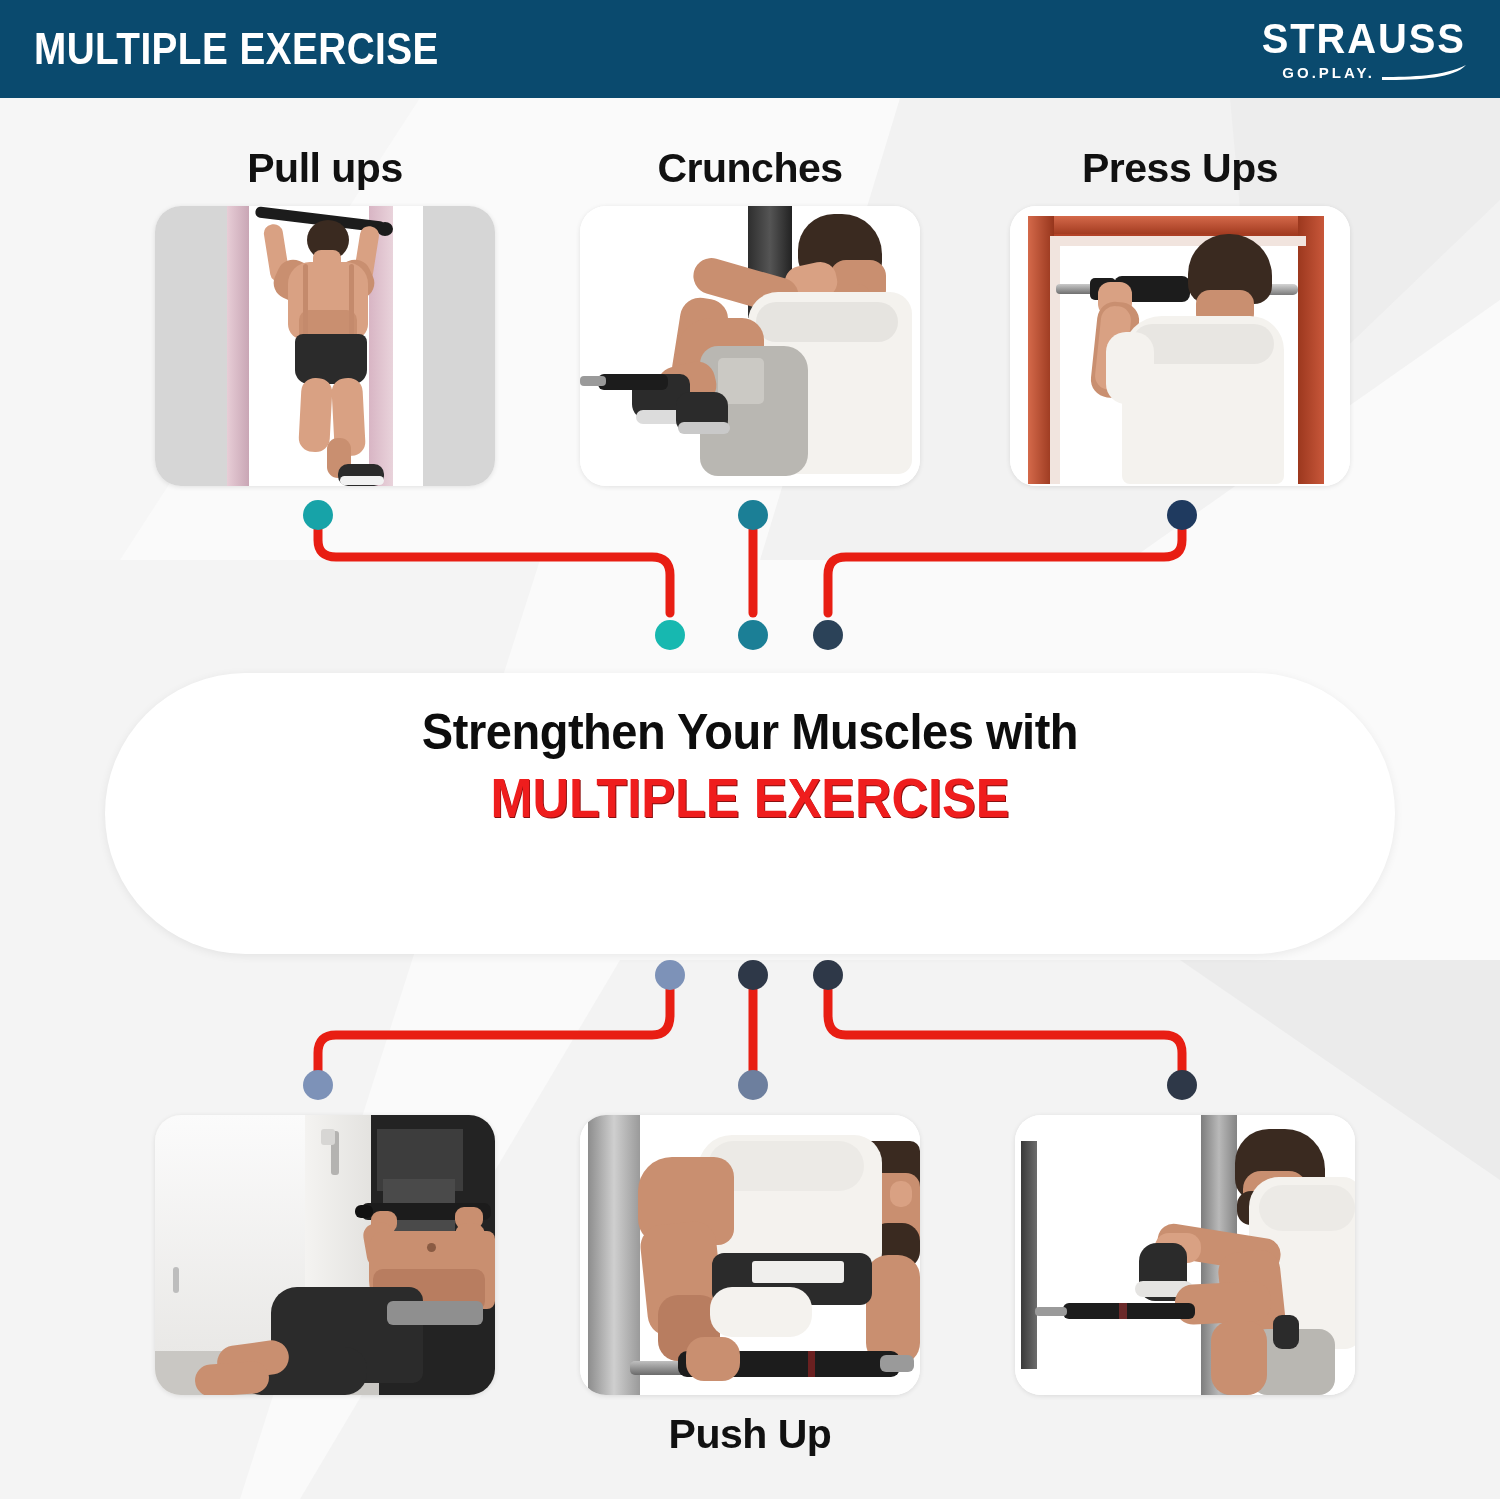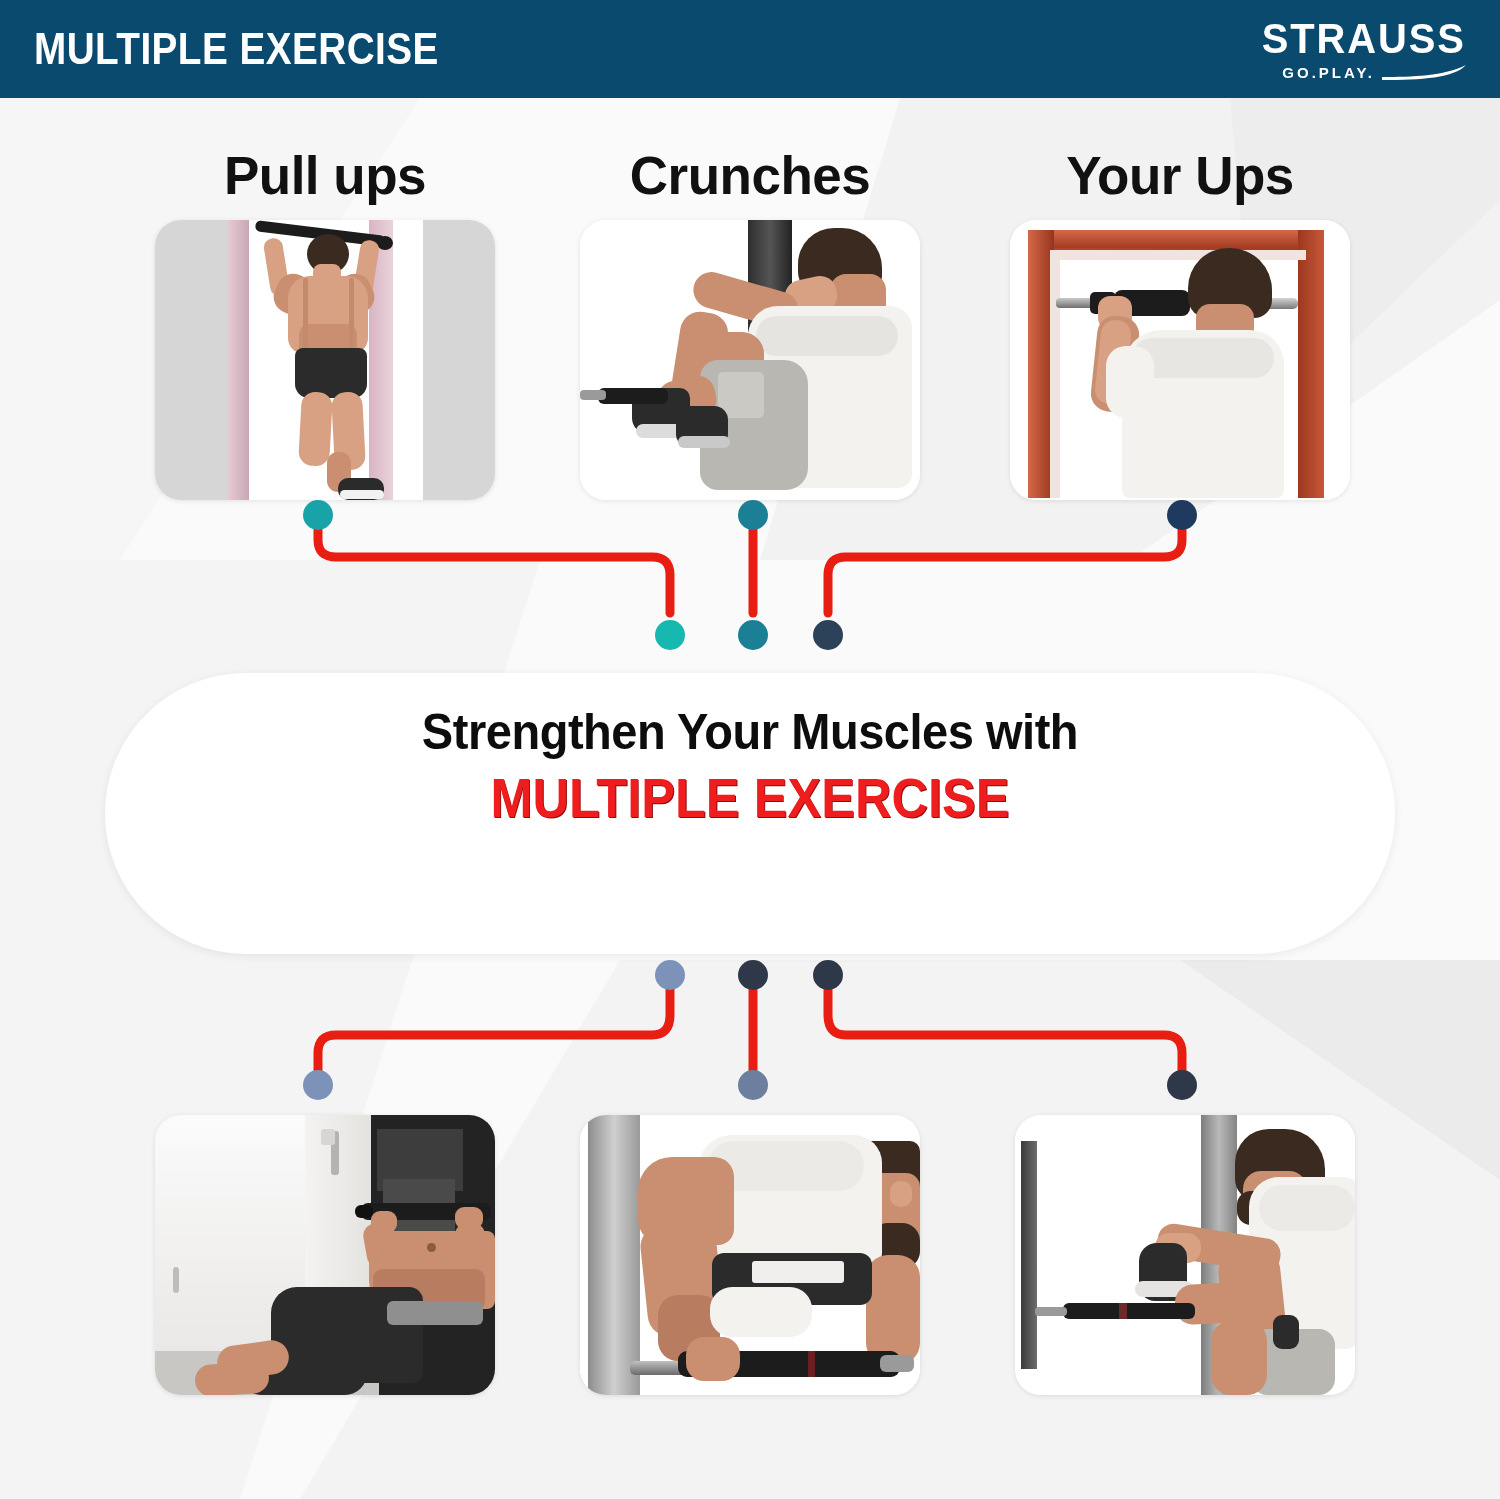--- a/index.html
+++ b/index.html
@@ -30,21 +30,21 @@
     color:#ffffff; font-size:42px; font-weight:700; letter-spacing:2px;
     transform:scaleX(0.95); transform-origin:right center;
   }
   .brand-sub { display:flex; align-items:center; gap:7px; margin-top:5px; }
   .brand-tag { color:#ffffff; font-size:15px; font-weight:700; letter-spacing:3px; }
   .brand-swoosh { width:84px; height:15px; }
 
   
   .cell { position:absolute; width:340px; }
   .cell-label {
-    text-align:center; font-size:53px; font-weight:700; color:#111111;
+    text-align:center; font-size:41px; font-weight:700; color:#111111;
     letter-spacing:-0.5px; white-space:nowrap;
     font-family:"Liberation Sans", sans-serif;
   }
   .photo {
     position:relative; width:340px; height:280px; border-radius:26px;
     overflow:hidden; background:#ffffff;
     box-shadow:0 1px 5px rgba(0,0,0,0.10);
   }
   .photo-inner { position:absolute; inset:0; }
 
@@ -211,21 +211,21 @@
         <div class="sh dark" style="left:96px; top:186px; width:52px; height:42px; border-radius:14px;"></div>
         <div class="sh" style="left:98px; top:216px; width:52px; height:12px; background:#c9c9c9; border-radius:7px;"></div>
 
         <div class="sh bar-blk" style="left:18px; top:168px; width:70px; height:16px; border-radius:6px;"></div>
         <div class="sh" style="left:0px; top:170px; width:26px; height:10px; background:#9a9a9a; border-radius:4px;"></div>
       </div>
     </div>
   </div>
 
   <div class="cell" style="left:1010px; top:145px;">
-    <div class="cell-label">Your Ups</div>
+    <div class="cell-label">Press Ups</div>
     <div class="photo" style="margin-top:14px;">
       <div class="photo-inner" style="background:#ffffff;">
 
         <div class="sh" style="left:18px; top:10px; width:296px; height:268px; background:linear-gradient(135deg,#b8452a,#8e3219);"></div>
         <div class="sh" style="left:46px; top:38px; width:242px; height:240px; background:#ffffff;"></div>
         <div class="sh" style="left:18px; top:10px; width:296px; height:18px; background:linear-gradient(180deg,#d4694a,#a33c21);"></div>
         <div class="sh" style="left:18px; top:10px; width:26px; height:268px; background:linear-gradient(90deg,#d4694a,#96351c);"></div>
         <div class="sh" style="left:288px; top:10px; width:26px; height:268px; background:linear-gradient(90deg,#9c381e,#c8573a);"></div>
         <div class="sh" style="left:40px; top:30px; width:256px; height:10px; background:#f1e4de;"></div>
         <div class="sh" style="left:40px; top:30px; width:10px; height:248px; background:#f1e4de;"></div>
@@ -381,20 +381,21 @@
         <div class="sh white-t" style="left:130px; top:172px; width:102px; height:50px; border-radius:22px;"></div>
 
         <div class="sh" style="left:50px; top:246px; width:56px; height:14px; background:linear-gradient(180deg,#c0c0c0,#6a6a6a); border-radius:5px;"></div>
         <div class="sh bar-blk" style="left:98px; top:236px; width:222px; height:26px; border-radius:9px;"></div>
         <div class="sh" style="left:228px; top:236px; width:7px; height:26px; background:#6a2020;"></div>
         <div class="sh" style="left:300px; top:240px; width:34px; height:17px; background:#9a9a9a; border-radius:6px;"></div>
 
         <div class="sh skin2" style="left:106px; top:222px; width:54px; height:44px; border-radius:18px;"></div>
       </div>
     </div>
+    <div class="cell-label" style="margin-top:16px;">Push Up</div>
   </div>
 
   <div class="cell" style="left:1015px; top:1115px;">
     <div class="photo">
       <div class="photo-inner" style="background:#ffffff;">
 
         <div class="sh" style="left:6px; top:26px; width:16px; height:228px; background:linear-gradient(90deg,#3a3a3a,#6d6d6d);"></div>
 
         <div class="sh" style="left:186px; top:0; width:36px; height:280px; background:linear-gradient(90deg,#7d7d7d,#b9b9b9,#848484);"></div>
 

